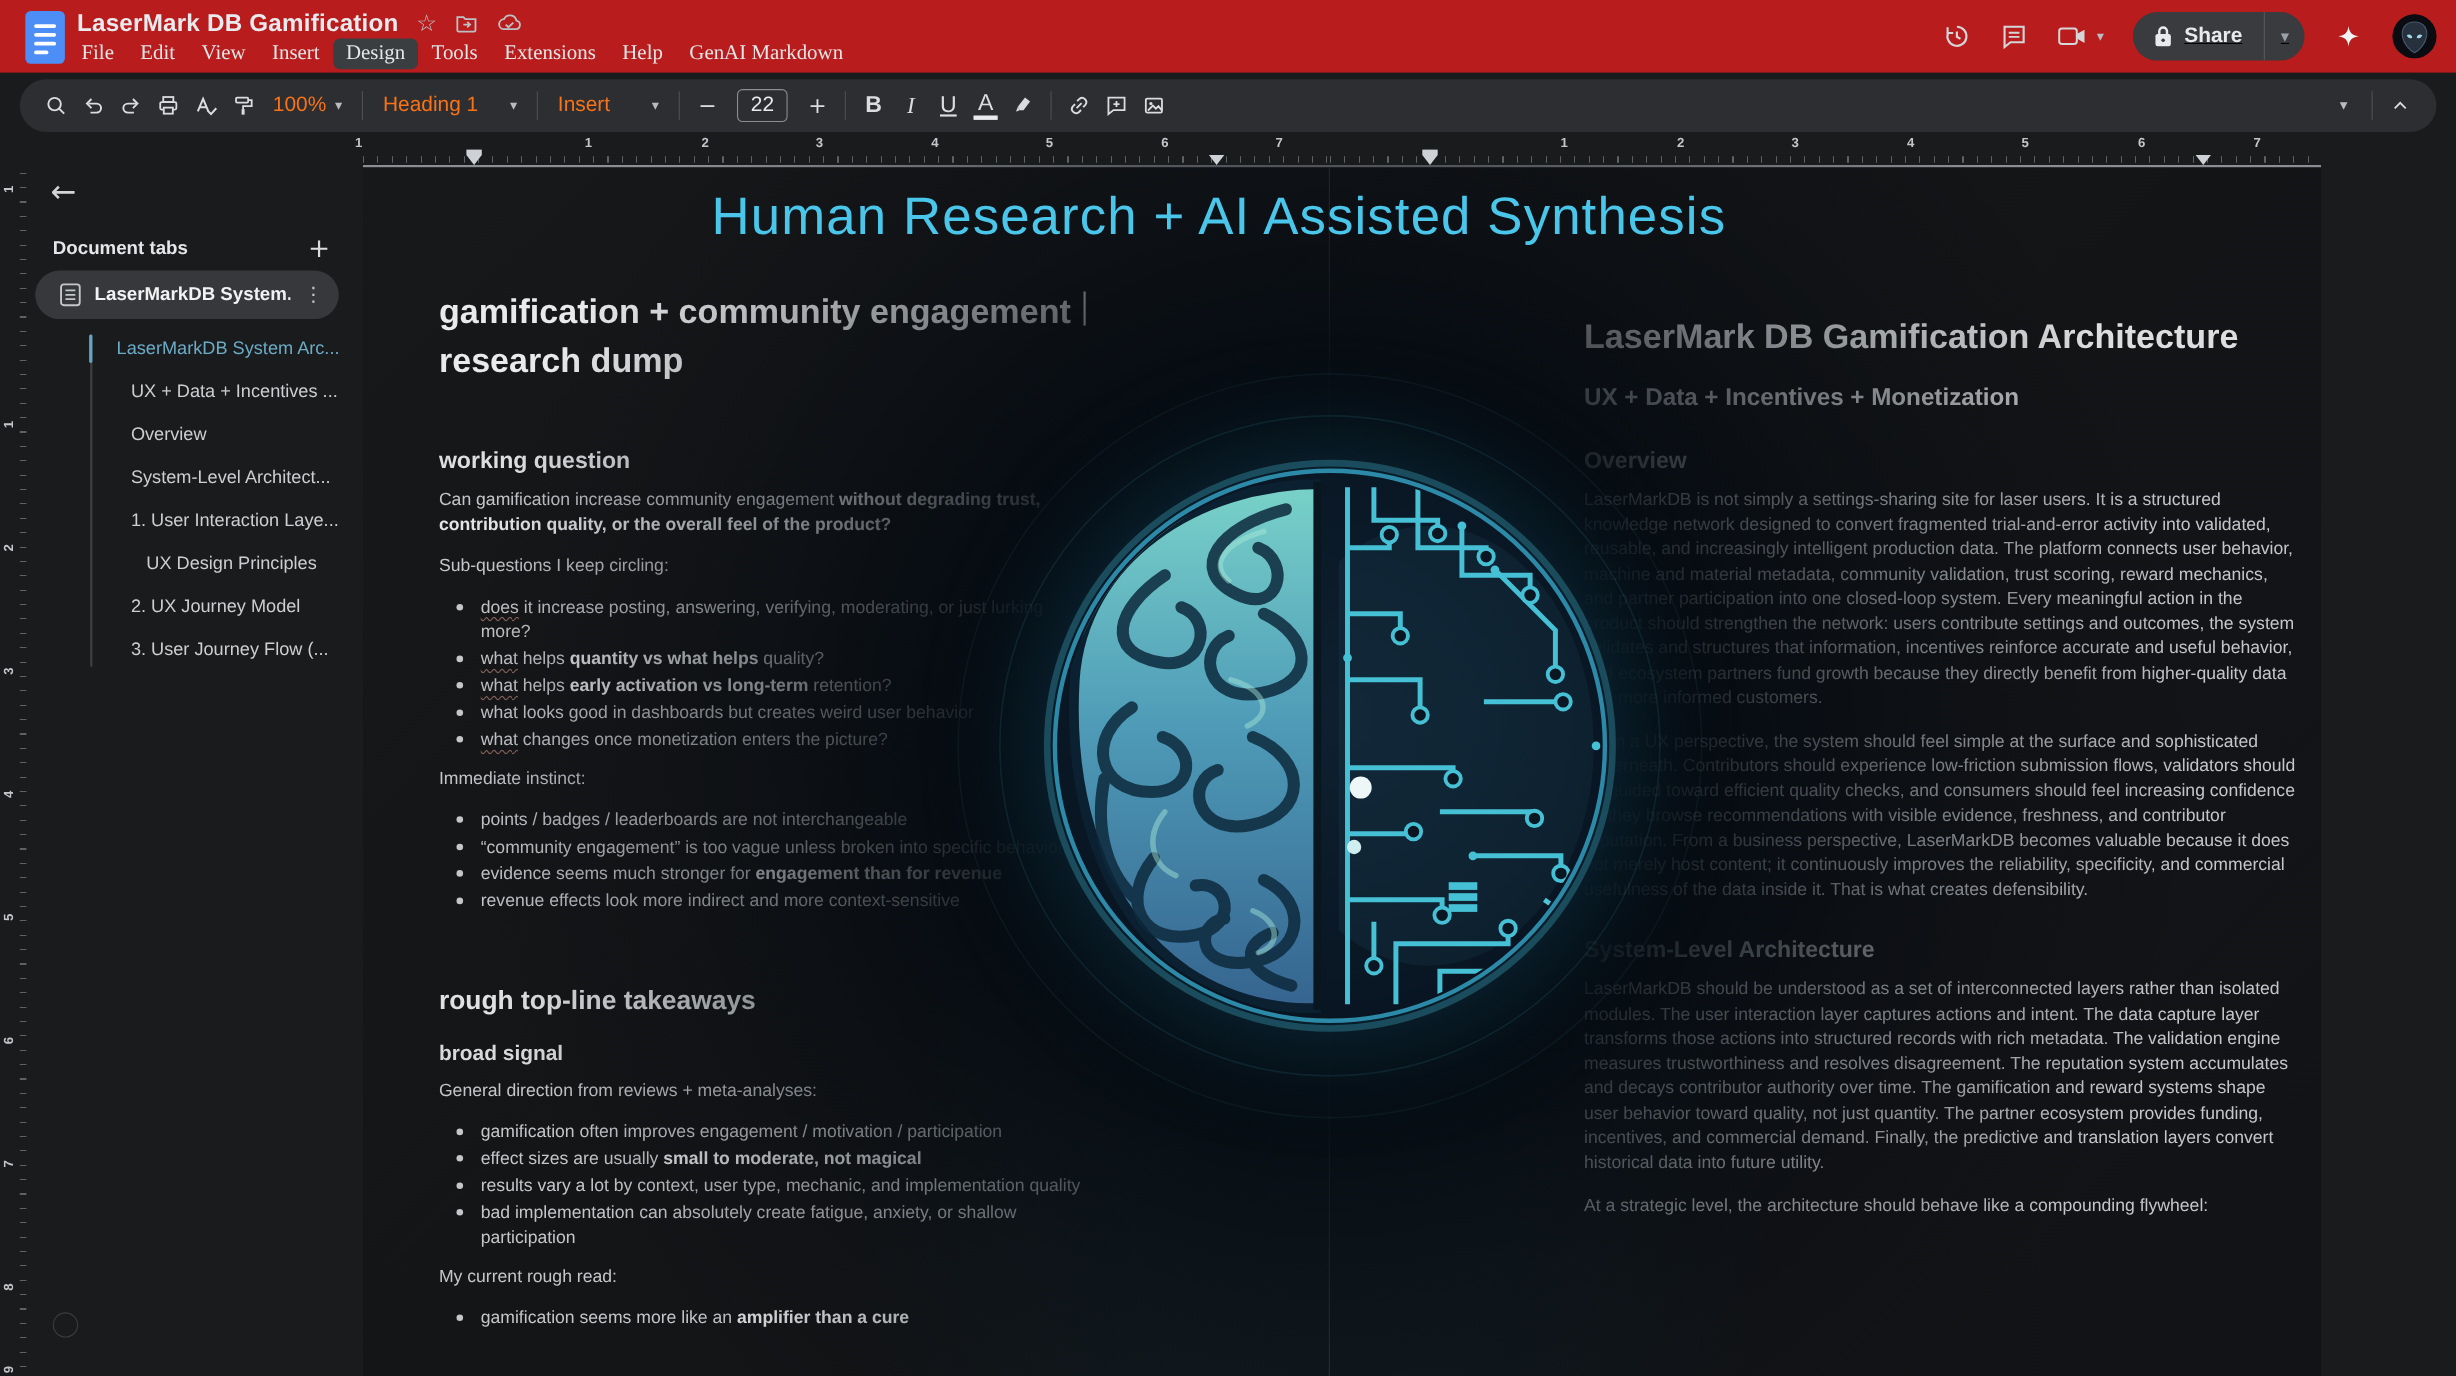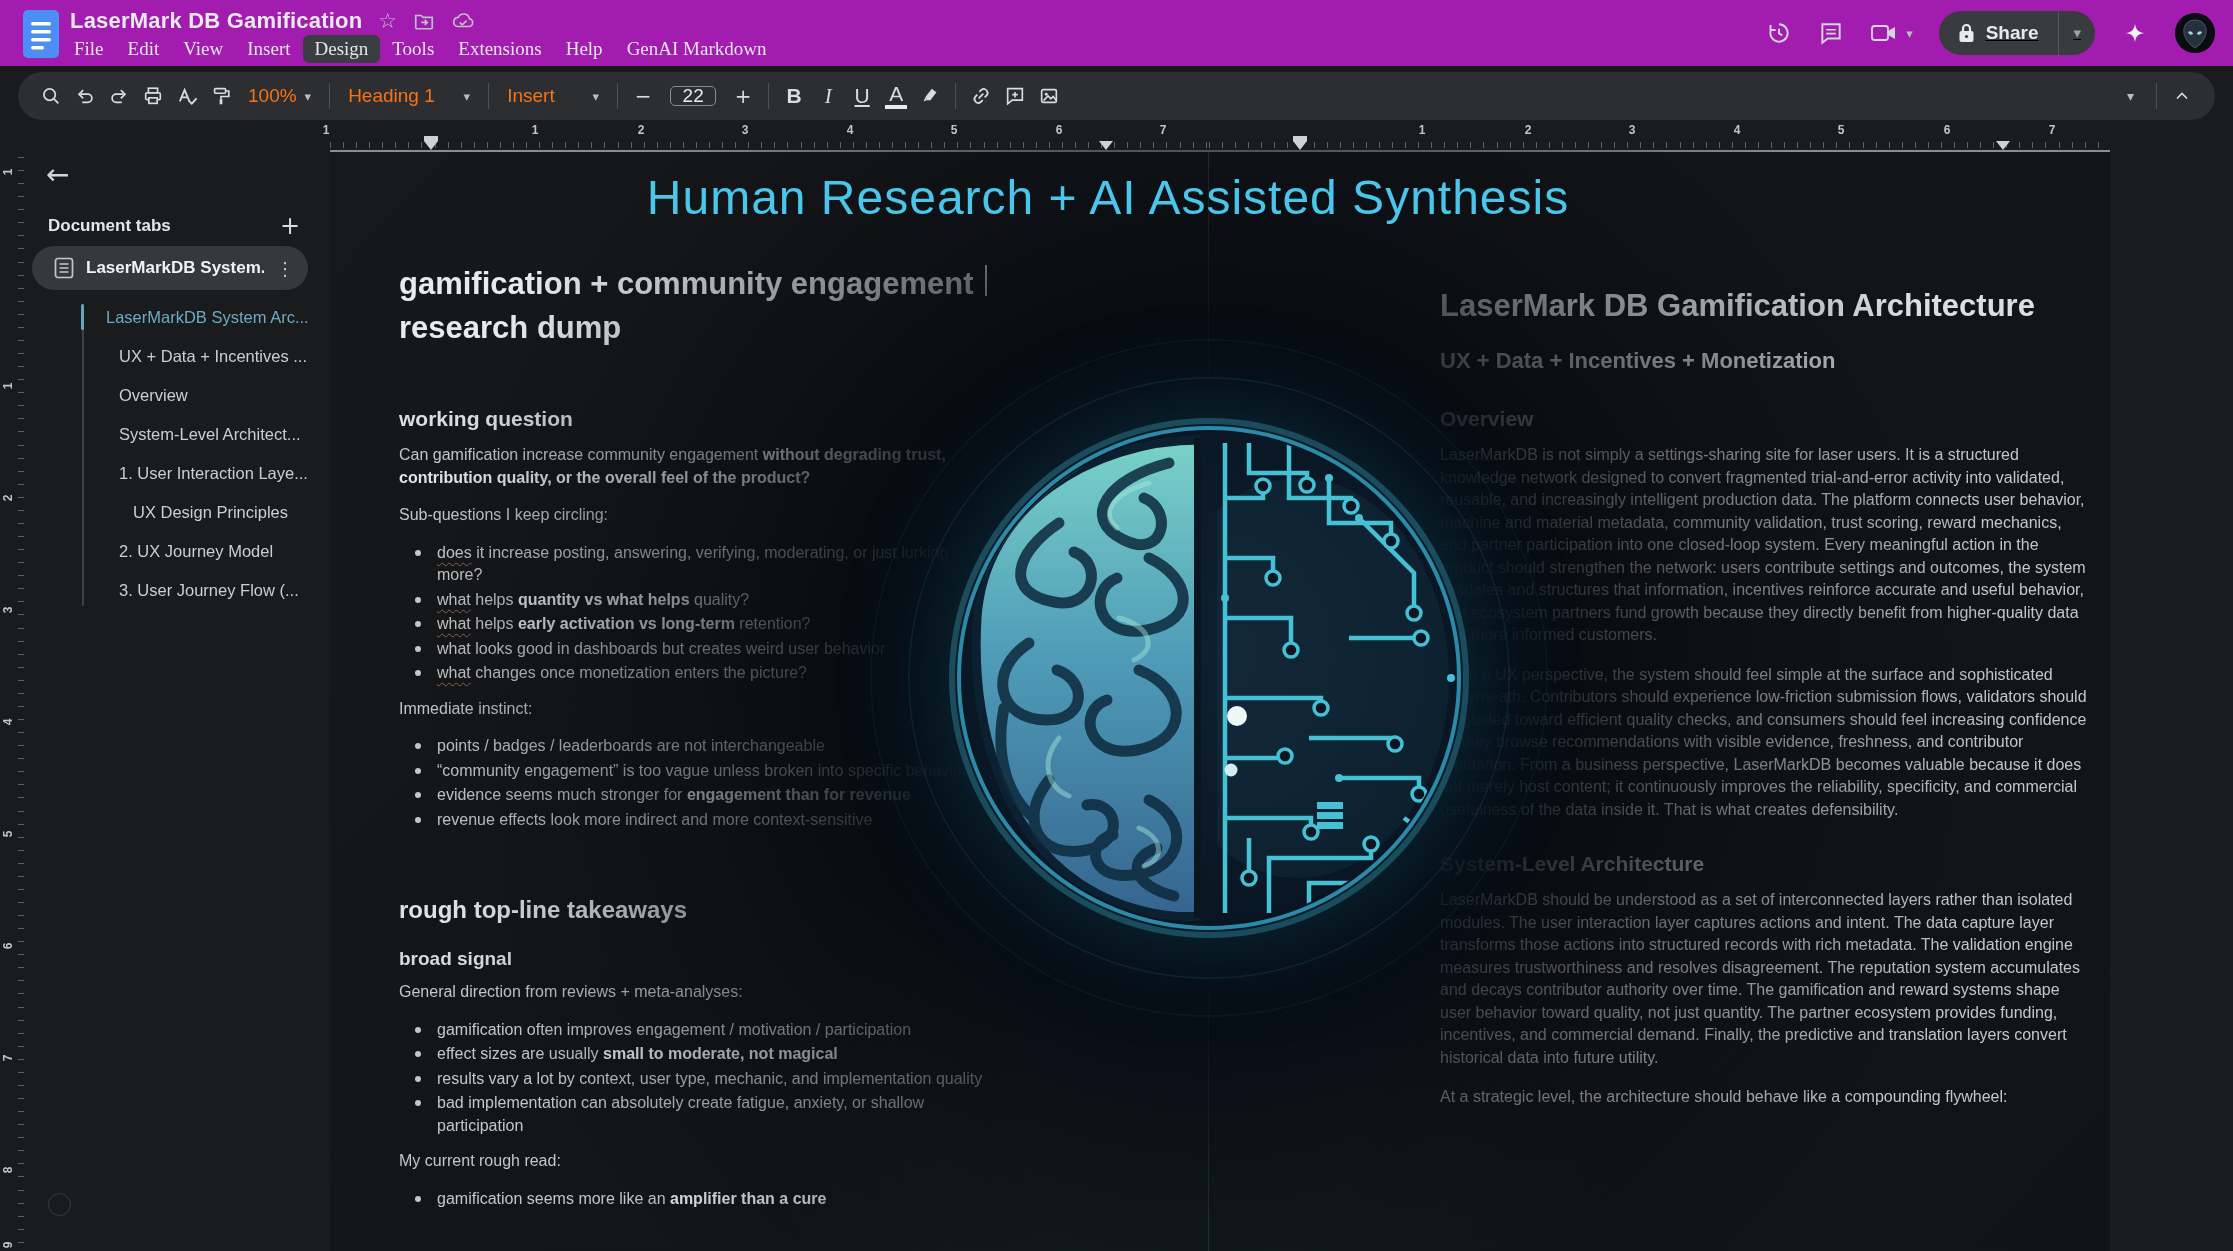--- a/index.html
+++ b/index.html
@@ -1,21 +1,21 @@
 <!DOCTYPE html>
 <html><head>
 <meta charset="utf-8">
 <style>
   * { margin:0; padding:0; box-sizing:border-box; }
   html,body { width:2233px; height:1251px; overflow:hidden; background:#1a1b1d;
     font-family:"Liberation Sans", sans-serif; -webkit-font-smoothing:antialiased; }
   .glyph { font-family:"DejaVu Sans", sans-serif; }
 
   
-  #appbar { position:absolute; left:0; top:0; width:2233px; height:66px; background:#a21caf; z-index:20; }
+  #appbar { position:absolute; left:0; top:0; width:2233px; height:66px; background:#b91c1c; z-index:20; }
   #docs-logo { position:absolute; left:22px; top:9px; width:38px; height:50px; }
   #title-row { position:absolute; left:70px; top:8px; display:flex; align-items:center; gap:16px; }
   #doc-title { color:#e8eaed; font-size:22px; font-weight:bold; letter-spacing:.2px; }
   .title-ico { color:#bdc1c6; font-size:21px; line-height:1; }
   #menu-row { position:absolute; left:62px; top:34px; display:flex; align-items:center; height:30px; }
   .menu-item { color:#e4e6e8; font-size:19px; padding:3px 12px; border-radius:6px; cursor:default;font-family:Liberation Serif, serif; }
   .menu-item.active { background:#3b3e41; }
   #appbar-right { position:absolute; right:18px; top:8px; height:50px; display:flex; align-items:center; gap:26px; }
   .abtn svg { display:block; }
   #share-pill { display:flex; align-items:center; background:#393b3e; border-radius:24px; height:44px; overflow:hidden;text-decoration:underline; }
@@ -26,21 +26,21 @@
   #avatar { width:40px; height:40px; border-radius:50%; overflow:hidden; background:#0b0d12; }
 
   
   #toolbar { position:absolute; left:18px; top:72px; width:2197px; height:48px; background:#2d2e31;
     border-radius:24px; z-index:20; display:flex; align-items:center; padding:0 16px; color:#dadce0; }
   .tb-ico { width:34px; height:34px; display:flex; align-items:center; justify-content:center; border-radius:6px; flex:0 0 auto; }
   .tb-div { width:1px; height:26px; background:#4d5054; margin:0 8px; flex:0 0 auto; }
   .tb-txt { font-size:19px; color:#f97316; }
   .tb-caret { font-size:13px; color:#b8bbbf; margin-left:8px; }
   .tb-group { display:flex; align-items:center; padding:0 10px; flex:0 0 auto; }
-  #font-size-box { width:46px; height:20px; border:1.5px solid #8a8d91; border-radius:5px;
+  #font-size-box { width:46px; height:30px; border:1.5px solid #8a8d91; border-radius:5px;
     display:flex; align-items:center; justify-content:center; font-size:19px; color:#e8eaed; margin:0 10px; }
   .tb-letter { font-size:21px; color:#dadce0; width:34px; text-align:center; }
   #toolbar-right { margin-left:auto; display:flex; align-items:center; }
 
   
   #ruler-h { position:absolute; left:0; top:122px; width:2233px; height:28px; z-index:15; }
   .tickband { position:absolute; bottom:2px; height:6px;
     background:repeating-linear-gradient(to right,#5e6165 0 1px,transparent 1px 13.07px); }
   .rlabel { position:absolute; top:1px; color:#c2c5c9; font-size:12px; font-weight:bold; transform:translateX(-50%); }
   .mk-tri { position:absolute; bottom:0; width:0; height:0; border-left:7px solid transparent; border-right:7px solid transparent;

